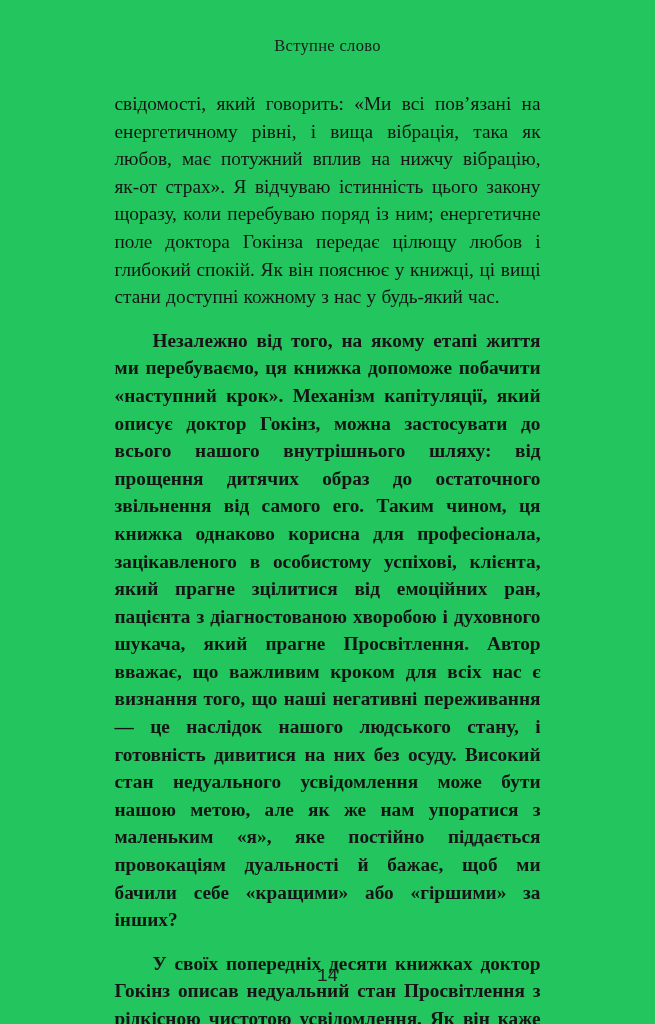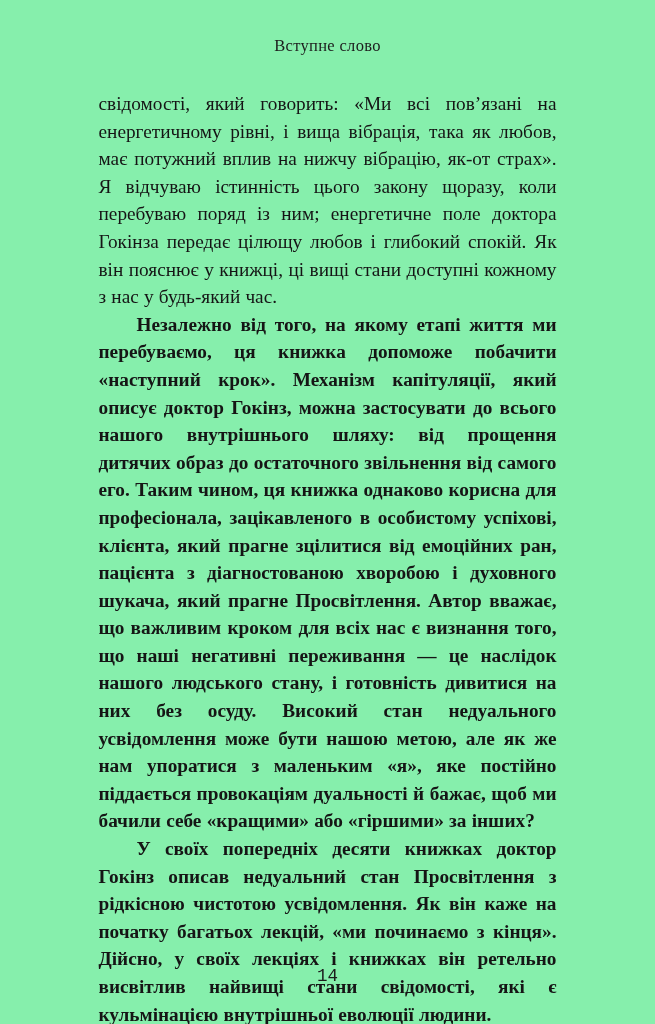--- a/index.html
+++ b/index.html
@@ -5,42 +5,42 @@
   html, body {
     margin: 0;
     padding: 0;
     background: #ffffff;
   }
   .page {
     position: relative;
     width: 655px;
     height: 1024px;
     margin: 0 auto;
-    background: #86efac;
+    background: #22c55e;
     font-family: "Liberation Serif", "DejaVu Serif", serif;
     color: #151515;
     overflow: hidden;
   }
   .running-head {
     padding-top: 36px;
     text-align: center;
     font-size: 16.5px;
     letter-spacing: 0.02em;
     color: #1c1c1c;
   }
   .text-block {
     width: 458px;
     margin: 34px auto 0 auto;
     font-size: 19.3px;
     line-height: 27.6px;
     text-align: justify;
     word-spacing: 0.02em;
   }
   .text-block p {
-    margin: 0;
+    margin: 16px;
   }
   .text-block p.indent {
     text-indent: 38px;
     font-weight: bold;
   }
   .page-number {
     position: absolute;
     bottom: 38px;
     left: 0;
     width: 100%;

